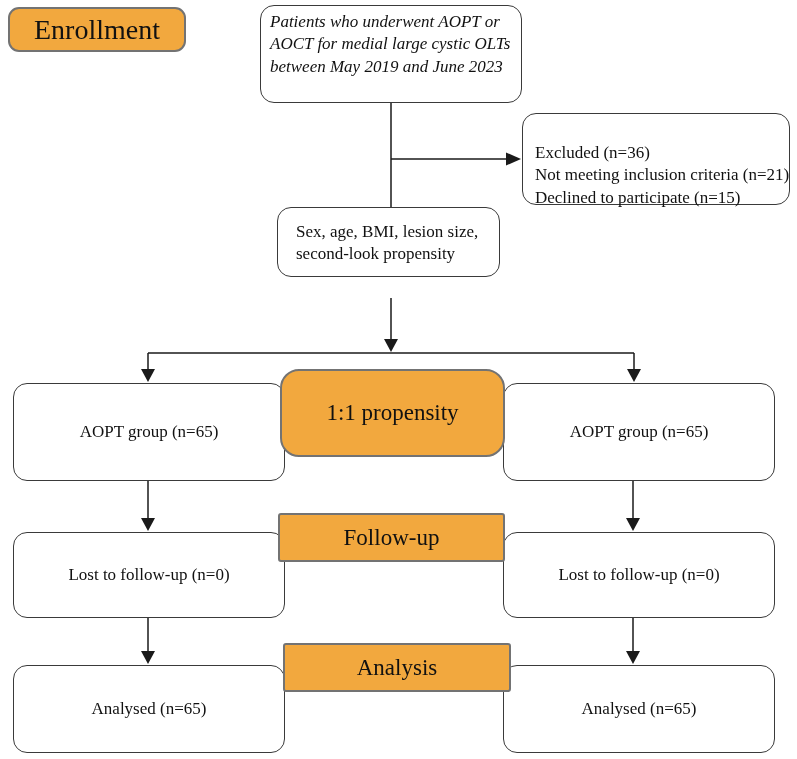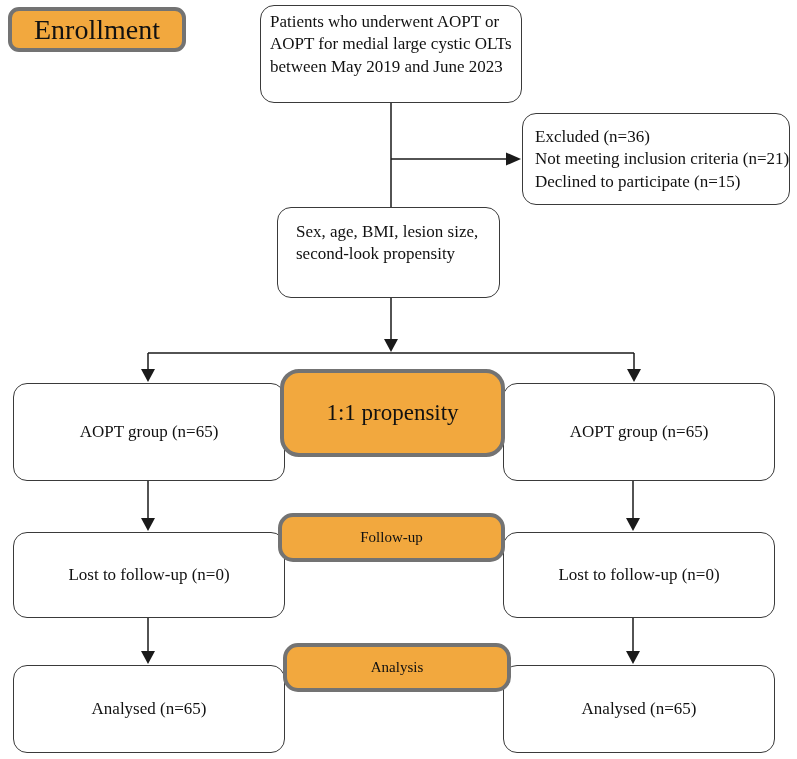--- a/index.html
+++ b/index.html
@@ -25,30 +25,30 @@
     font-size:17px;
   }
   .box.multi{
     font-size:17px;
     line-height:1.32;
     padding:5px 9px;
   }
   .orange{
     position:absolute;
     background:#F2A83E;
-    border:4px solid #737373;
+    border:2px solid #737373;
     border-radius:14px;
     box-sizing:border-box;
     display:flex;align-items:center;justify-content:center;
     text-align:center;
     z-index:3;
   }
   #enrollment-label{font-size:28px;border-radius:11px;}
   #psm-box{font-size:23px;line-height:1.25;border-radius:19px;}
-  #followup-box,#analysis-box{font-size:15px;border-radius:15px;}
+  #followup-box,#analysis-box{font-size:23px;border-radius:3px;}
   .lines span{display:block;white-space:nowrap;}
   #connector-layer{position:absolute;left:0;top:0;z-index:1;}
 </style>
 </head>
 <body>
 
 <div id="canvas">
 
   <svg id="connector-layer" width="797" height="759" viewBox="0 0 797 759">
     <g stroke="#1a1a1a" stroke-width="1.5" fill="none">
@@ -79,33 +79,33 @@
       <polygon points="626,518 640,518 633,531"></polygon>
       <polygon points="141,651 155,651 148,664"></polygon>
       <polygon points="626,651 640,651 633,664"></polygon>
     </g>
   </svg>
 
   <div class="orange" id="enrollment-label" style="left:8px;top:7px;width:178px;height:45px;">
     <span>Enrollment</span>
   </div>
 
-  <div class="box multi lines" style="left:260px;top:5px;width:262px;height:98px;">
+  <div class="box multi lines" style="left:260px;top:5px;width:262px;height:98px;font-style:italic;">
     <span>Patients who underwent AOPT or</span>
-    <span>AOPT for medial large cystic OLTs</span>
+    <span>AOCT for medial large cystic OLTs</span>
     <span>between May 2019 and June 2023</span>
   </div>
 
-  <div class="box multi lines" style="left:522px;top:113px;width:268px;height:92px;padding-top:12px;padding-left:12px;">
+  <div class="box multi lines" style="left:522px;top:113px;width:268px;height:92px;padding-top:28px;padding-left:12px;">
     <span>Excluded (n=36)</span>
     <span>Not meeting inclusion criteria (n=21)</span>
     <span>Declined to participate (n=15)</span>
   </div>
 
-  <div class="box multi lines" style="left:277px;top:207px;width:223px;height:91px;padding-top:13px;padding-left:18px;">
+  <div class="box multi lines" style="left:277px;top:207px;width:223px;height:70px;padding-top:13px;padding-left:18px;">
     <span>Sex, age, BMI, lesion size,</span>
     <span>second-look propensity</span>
   </div>
 
   <div class="box center-text" style="left:13px;top:383px;width:272px;height:98px;">
     <span>AOPT group (n=65)</span>
   </div>
 
   <div class="orange lines" id="psm-box" style="left:280px;top:369px;width:225px;height:88px;flex-direction:column;">
     <span>1:1 propensity</span>

